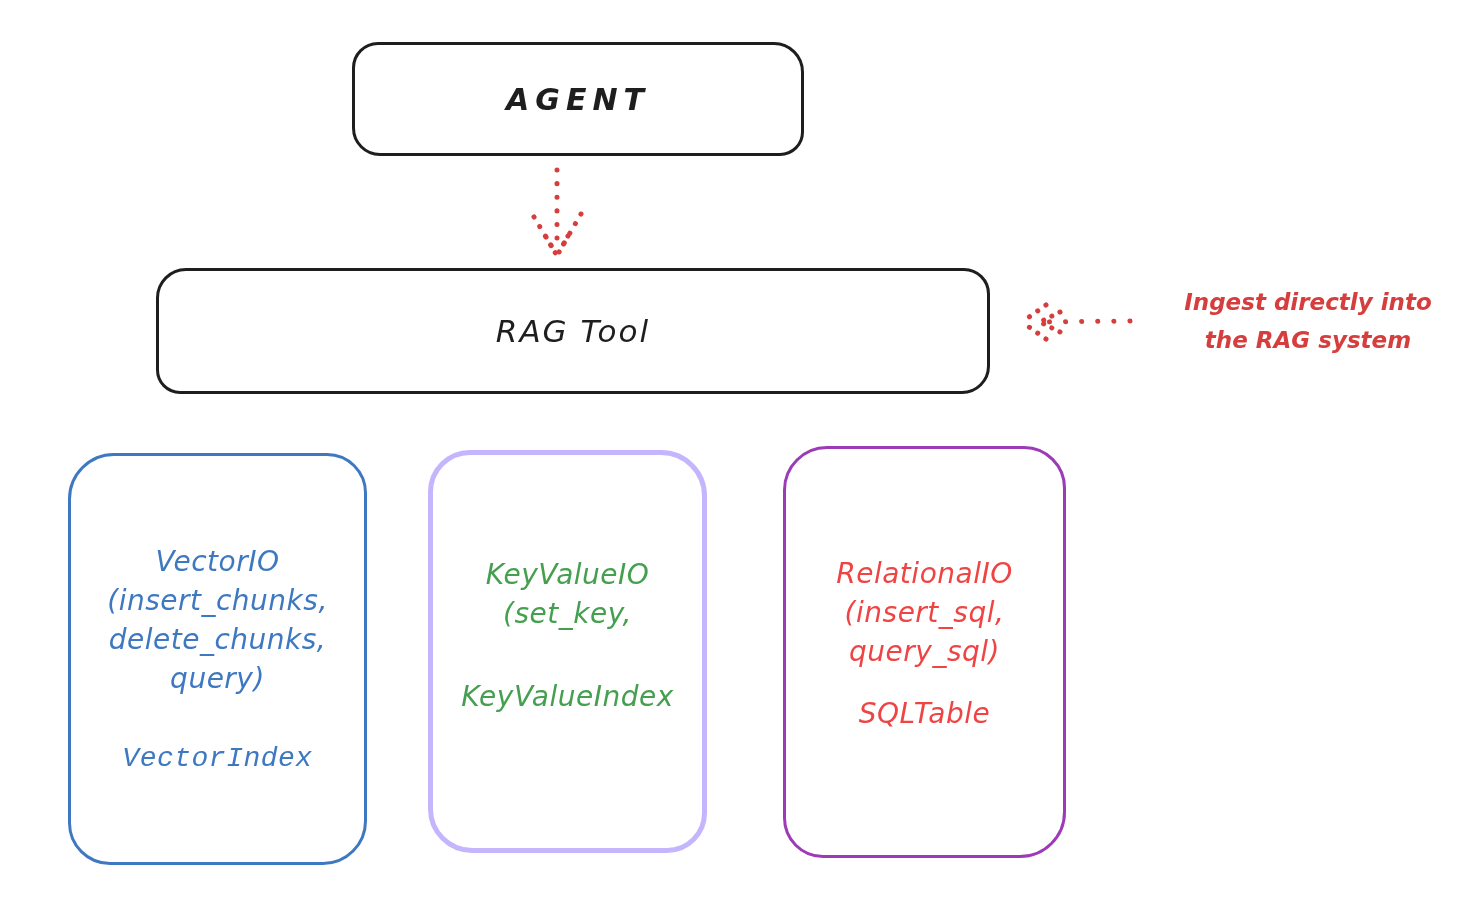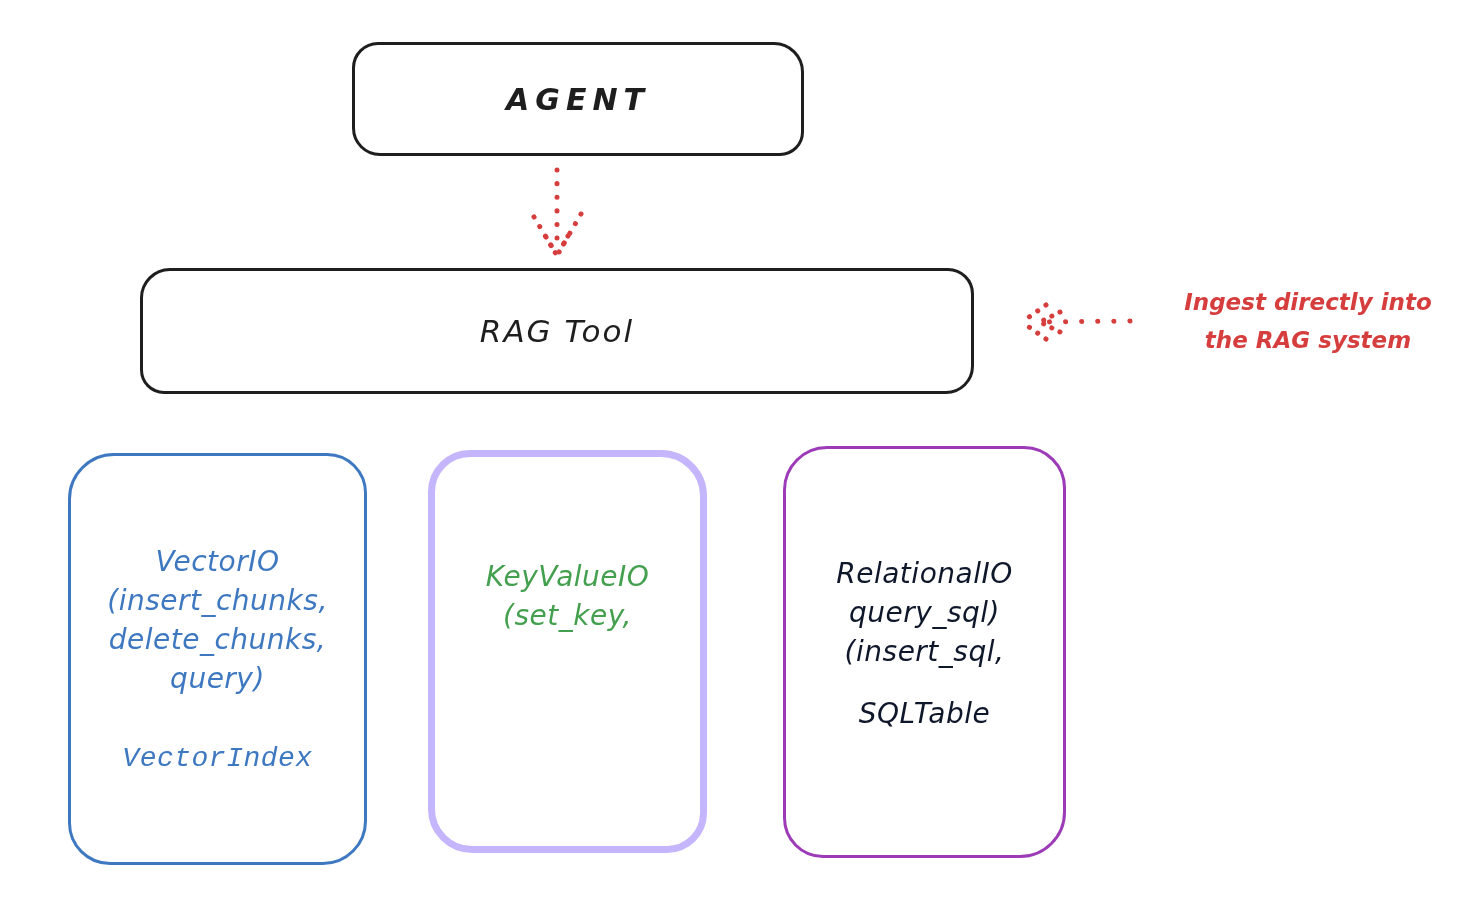--- a/index.html
+++ b/index.html
@@ -30,21 +30,21 @@
     border-radius: 26px 30px 24px 28px;
   }
   .agent-label {
     font-size: 30px;
     font-weight: bold;
     font-style: italic;
     letter-spacing: 6px;
     color: #1e1e1e;
   }
   .rag-box {
-    left: 140px; top: 268px;
+    left: 156px; top: 268px;
     width: 834px; height: 126px;
     border: 3.5px solid #1e1e1e;
     border-radius: 30px 26px 28px 24px;
     justify-content: center;
   }
   .rag-label {
     font-size: 31px;
     font-weight: 500;
     font-style: italic;
     letter-spacing: 2px;
@@ -79,32 +79,32 @@
     width: 299px; height: 412px;
     border: 3px solid #3e78c0;
     border-radius: 46px 40px 44px 42px;
     color: #3e78c0;
     padding-top: 86px;
   }
   .vector-box .index-line { margin-top: 45px; font-family: Liberation Mono, monospace; }
   .keyvalue-box {
     left: 428px; top: 450px;
     width: 279px; height: 403px;
-    border: 7px solid #c4b5fd;
+    border: 5px solid #c4b5fd;
     border-radius: 42px 46px 40px 44px;
     color: #44a04e;
     padding-top: 100px;
   }
   .keyvalue-box .index-line { margin-top: 47px; }
   .relational-box {
     left: 783px; top: 446px;
     width: 283px; height: 412px;
     border: 3px solid #9c3ab8;
     border-radius: 44px 42px 46px 40px;
-    color: #0f172a;
+    color: #ef4444;
     padding-top: 105px;
   }
   .relational-box .index-line { margin-top: 26px; }
   .arrow-layer {
     position: absolute;
     left: 0; top: 0;
     width: 1484px;
     height: 910px;
     pointer-events: none;
   }
@@ -162,22 +162,23 @@
     <div class="io-line">VectorIO</div>
     <div class="io-line">(insert_chunks,</div>
     <div class="io-line">delete_chunks,</div>
     <div class="io-line">query)</div>
     <div class="index-line">VectorIndex</div>
   </div>
 
   <div class="backend-box keyvalue-box">
     <div class="io-line">KeyValueIO</div>
     <div class="io-line">(set_key,</div>
+    <div class="index-line">KeyValueIndex</div>
   </div>
 
   <div class="backend-box relational-box">
     <div class="io-line">RelationalIO</div>
+    <div class="io-line">(insert_sql,</div>
     <div class="io-line">query_sql)</div>
-    <div class="io-line">(insert_sql,</div>
     <div class="index-line">SQLTable</div>
   </div>
 
 </div>
 
 </body></html>

